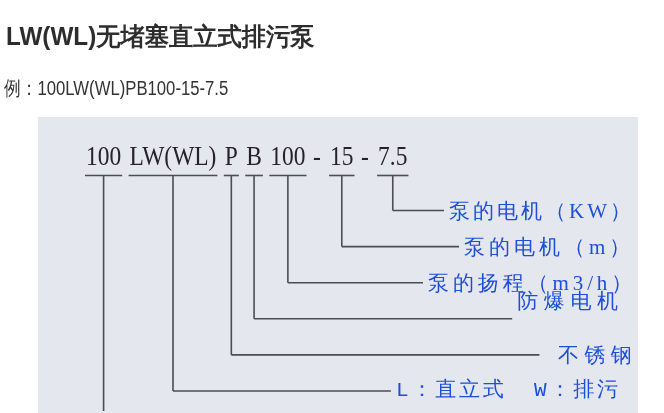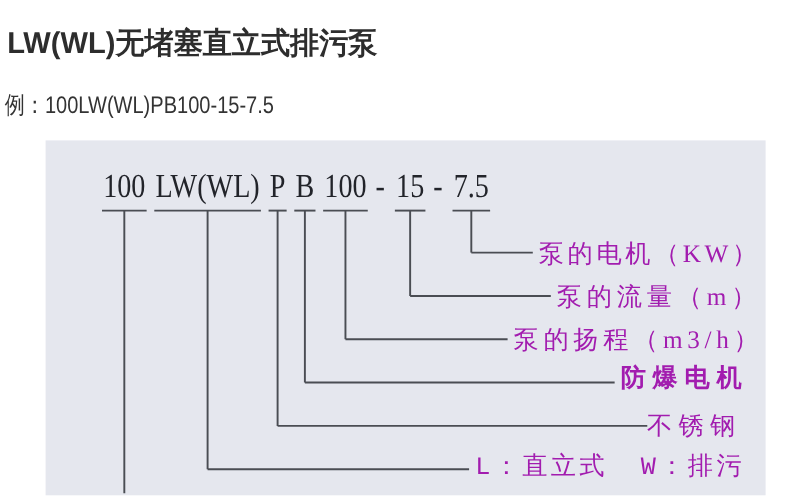--- a/index.html
+++ b/index.html
@@ -54,21 +54,21 @@
     transform: scaleX(0.838);
     transform-origin: left top;
   }
   #model-line .sep-space { letter-spacing: 3px; }
   #model-line .sep-dash  { letter-spacing: 2px; }
   .diagram-label {
     position: absolute;
     font-family: "Liberation Serif", serif;
     font-size: 21px;
     line-height: 24px;
-    color: #a21caf;
+    color: #1d4ed8;
     white-space: pre;
     text-align: right;
   }
   #connector-svg {
     position: absolute;
     left: 0; top: 0;
     width: 664px; height: 413px;
   }
 </style>
 </head>
@@ -96,17 +96,17 @@
     <line x1="329.0544128417969" y1="175.5" x2="354.5184020996094" y2="175.5" stroke="#4a4d53" stroke-width="1.6"></line>
     <line x1="341.7864074707031" y1="175.5" x2="341.7864074707031" y2="246.6" stroke="#4a4d53" stroke-width="1.6"></line>
     <line x1="341.7864074707031" y1="246.6" x2="459" y2="246.6" stroke="#4a4d53" stroke-width="1.6"></line>
     <line x1="377.0953674316406" y1="175.5" x2="408.4253845214844" y2="175.5" stroke="#4a4d53" stroke-width="1.6"></line>
     <line x1="392.7603759765625" y1="175.5" x2="392.7603759765625" y2="210.5" stroke="#4a4d53" stroke-width="1.6"></line>
     <line x1="392.7603759765625" y1="210.5" x2="444" y2="210.5" stroke="#4a4d53" stroke-width="1.6"></line>
   </svg>
 <div id="model-line"><span>100</span><span class="sep-space"> </span><span>LW(WL)</span><span class="sep-space"> </span><span>P</span><span class="sep-space"> </span><span>B</span><span class="sep-space"> </span><span>100</span><span class="sep-dash"> - </span><span>15</span><span class="sep-dash"> - </span><span>7.5</span></div>
 
 <div class="diagram-label" style="top: 198.5px; letter-spacing: 3px; word-spacing: 0px; left: 449px;">泵的电机（KW）</div>
-<div class="diagram-label" style="top: 234.6px; letter-spacing: 4px; word-spacing: 0px; left: 464px;">泵的流量（m）</div>
+<div class="diagram-label" style="top: 234.6px; letter-spacing: 4px; word-spacing: 0px; left: 464px;">泵的电机（m）</div>
 <div class="diagram-label" style="top: 270.7px; letter-spacing: 3.9px; word-spacing: 0px; left: 428px;">泵的扬程（m3/h）</div>
-<div class="diagram-label" style="top: 303px; letter-spacing: 5.6px; word-spacing: 0px; right: 40.4px; font-weight: bold;">防爆电机</div>
-<div class="diagram-label" style="top: 342.9px; letter-spacing: 5.3px; word-spacing: 0px; right: 46px;">不锈钢</div>
+<div class="diagram-label" style="top: 289px; letter-spacing: 5.6px; word-spacing: 0px; right: 40.4px;">防爆电机</div>
+<div class="diagram-label" style="top: 342.9px; letter-spacing: 5.3px; word-spacing: 0px; right: 27px;">不锈钢</div>
 <div class="diagram-label" style="top: 379px; letter-spacing: 2.8px; word-spacing: 12px; right: 43.2px; font-family: Liberation Mono, monospace;">L：直立式 W：排污</div>
 
 </body></html>

